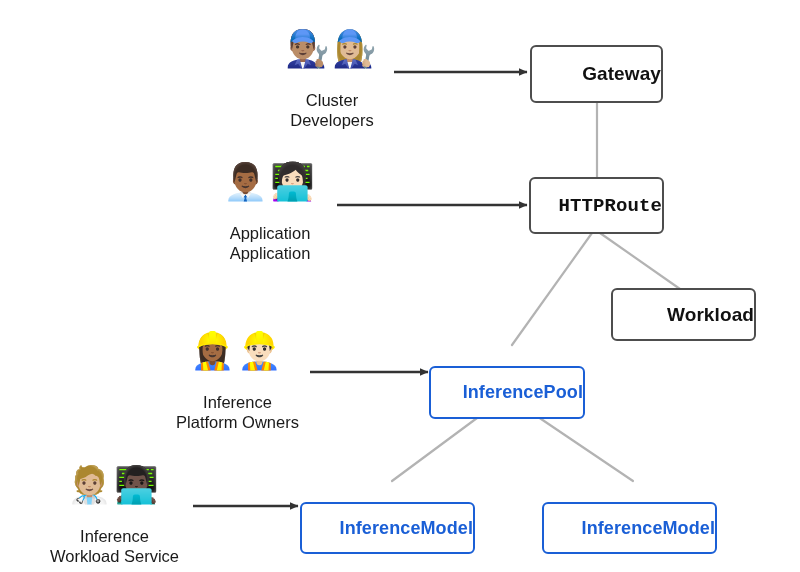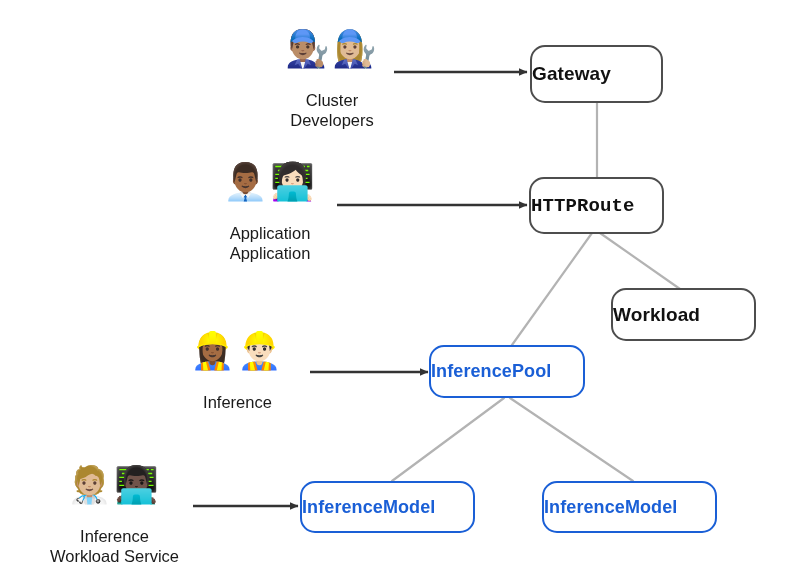--- a/index.html
+++ b/index.html
@@ -23,36 +23,37 @@
     height: 572px;
     pointer-events: none;
   }
 
   
   .node {
     position: absolute;
     box-sizing: border-box;
     display: flex;
     align-items: center;
-    justify-content: flex-start;
+    justify-content: flex-end;
     background: #ffffff;
-    border-radius: 15px;
+    border-radius: 6px;
     font-weight: bold;
     letter-spacing: .1px;
     white-space: nowrap;
   }
   .node.plain {
     border: 2px solid #4d4d4d;
     color: #111111;
     font-size: 19px;
   }
   .node.accent {
     border: 2px solid #1a5fd6;
     color: #1a5fd6;
     font-size: 18px;
+    margin-top: 21px;
   }
 
   
   .persona {
     position: absolute;
     display: flex;
     flex-direction: column;
     align-items: center;
     text-align: center;
   }
@@ -116,20 +117,21 @@
     <div class="persona-label">
       <span>Application</span>
       <span>Application</span>
     </div>
   </div>
 
   <div class="persona" style="left:155px; top:330px; width:165px;">
     <div class="persona-emojis">👷🏾‍♀️👷🏻‍♂️</div>
     <div class="persona-label">
       <span>Inference</span>
+      <span>Platform Owners</span>
     </div>
   </div>
 
   <div class="persona" style="left:32px; top:464px; width:165px;">
     <div class="persona-emojis">🧑🏼‍⚕️👨🏿‍💻</div>
     <div class="persona-label">
       <span>Inference</span>
       <span>Workload Service</span>
     </div>
   </div>

